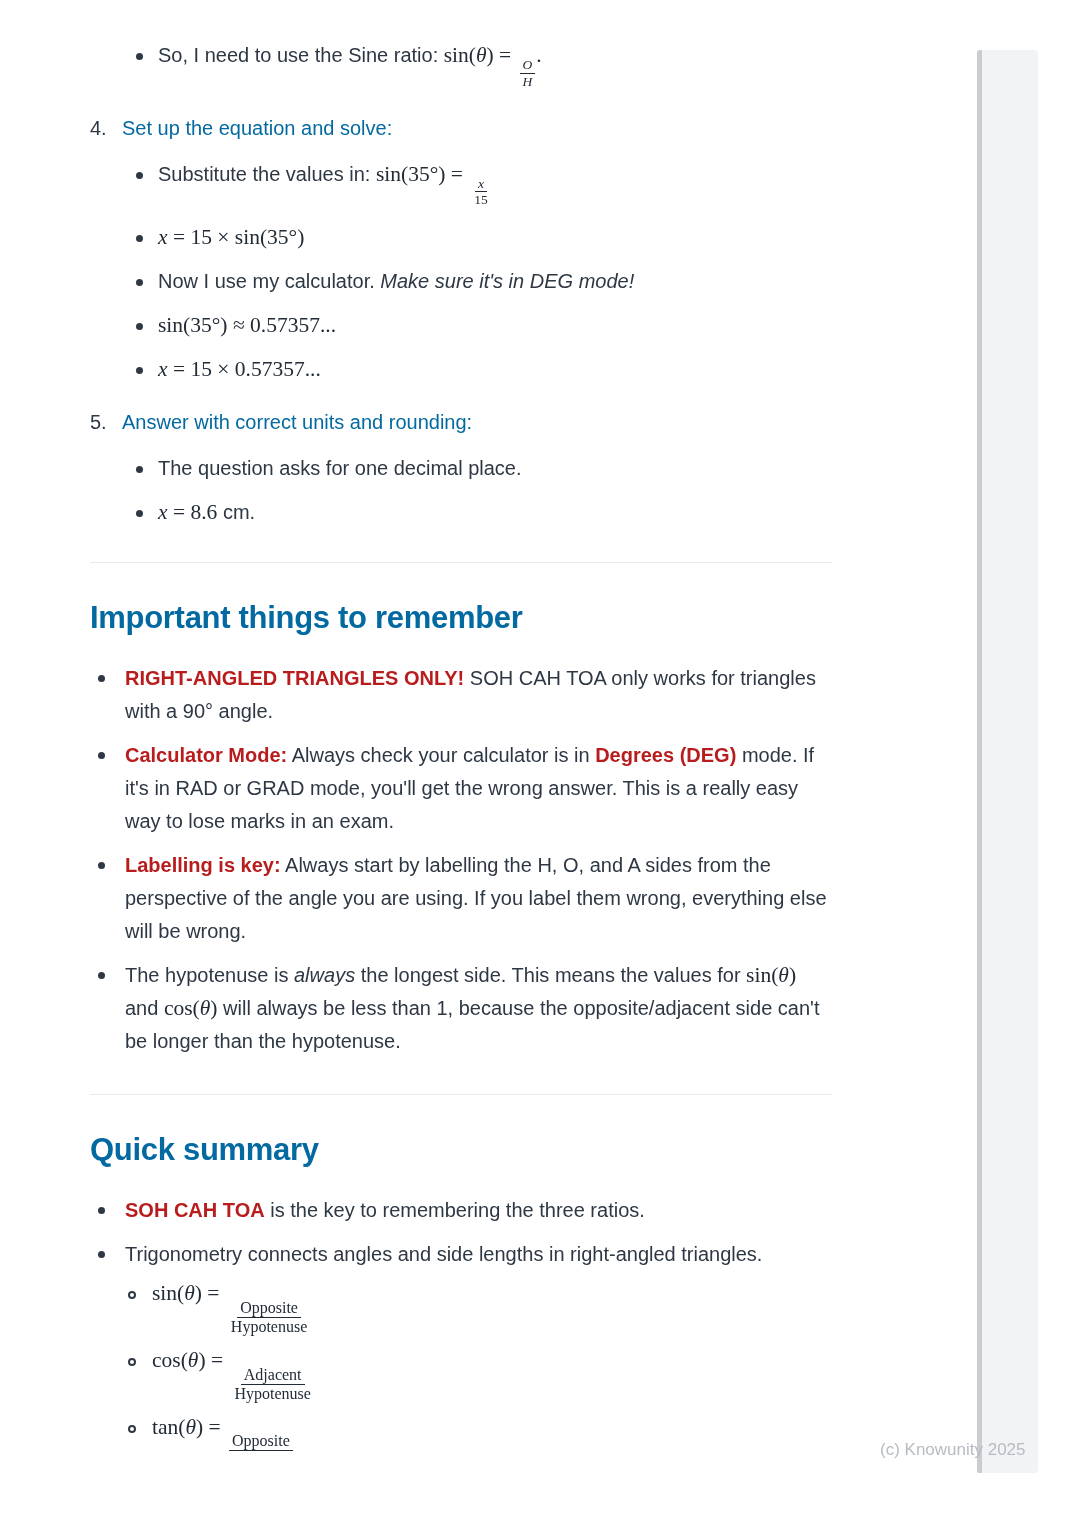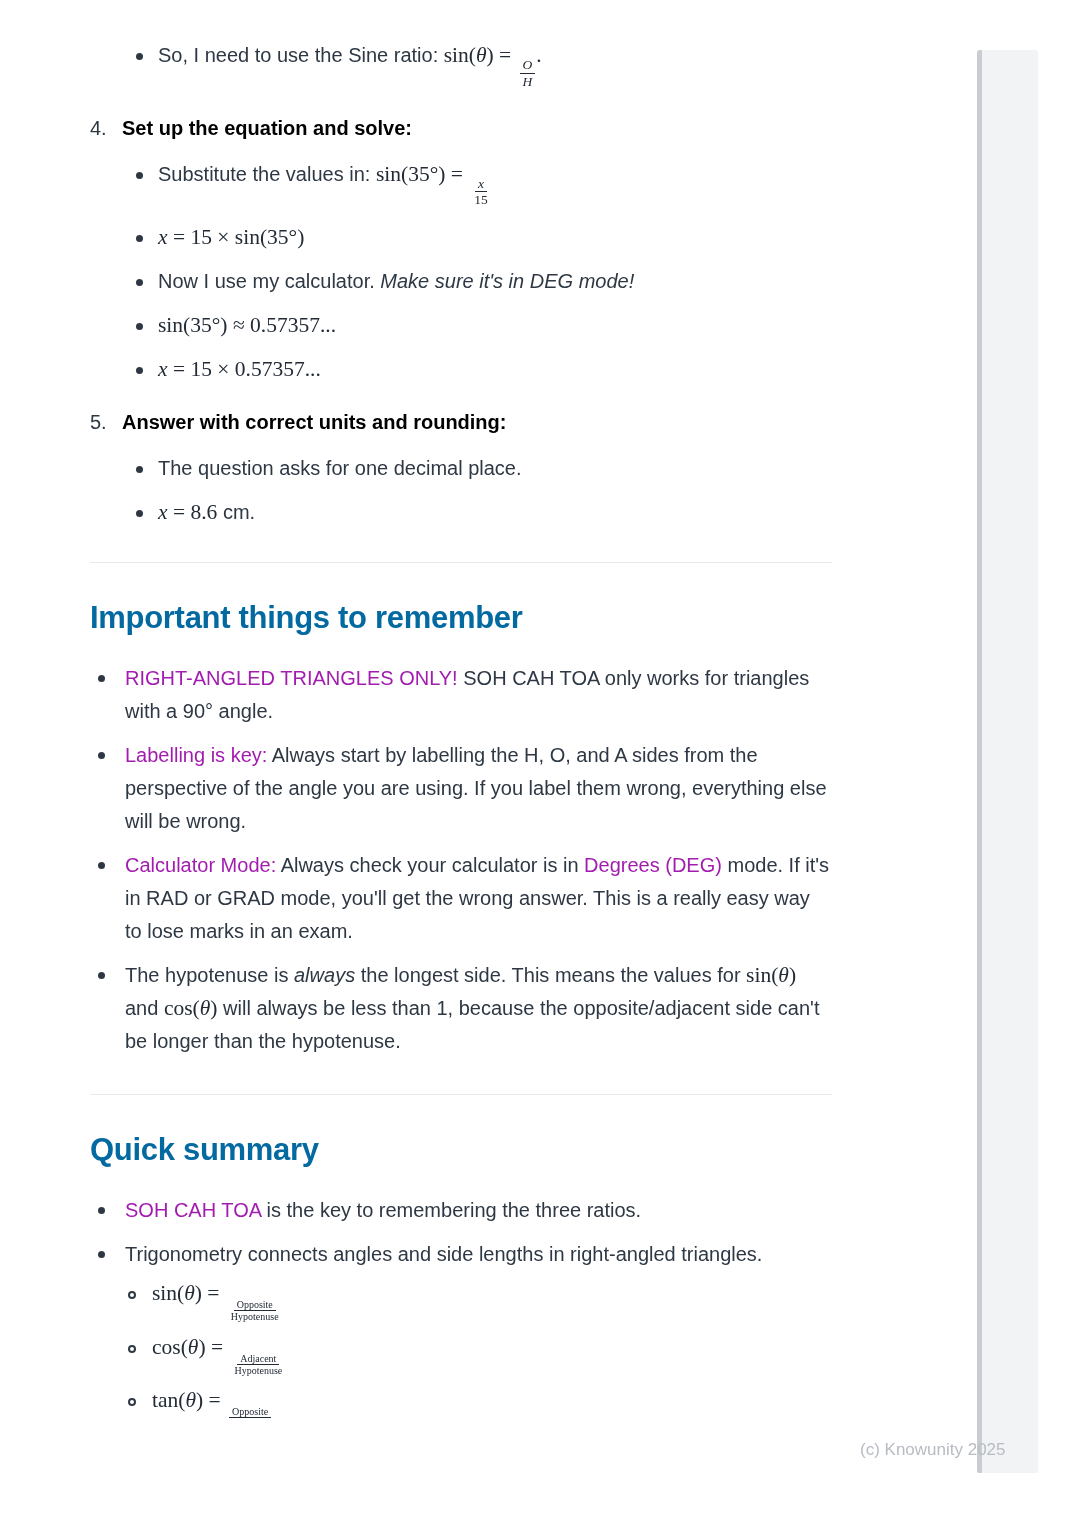--- a/index.html
+++ b/index.html
@@ -6,40 +6,40 @@
   body{
     width:1080px;height:1528px;position:relative;overflow:hidden;
     background:#ffffff;
     font-family:"Liberation Sans", sans-serif;
     color:#2e3844;
   }
   .content{position:absolute;left:90px;top:0;width:742px;}
 
   
   .txt{font-size:20px;line-height:27px;color:#2e3844;}
-  .bold{font-weight:400;color:#a21caf;}
+  .bold{font-weight:700;color:#b91c1c;}
   .em{font-style:italic;}
 
   
   .math{font-family:"Liberation Serif", serif;font-size:21.5px;color:#222b36;white-space:nowrap;}
   .math .it{font-style:italic;}
   .frac{display:inline-flex;flex-direction:column;align-items:center;text-align:center;
         vertical-align:-0.55em;line-height:1.12;font-size:13.5px;margin:0 1px 0 3px;}
   .frac .fnum{padding:0 3px;border-bottom:1.3px solid #222b36;}
   .frac .fden{padding:0 3px;}
-  .frac-lg{font-size:10px;vertical-align:-0.8em;}
+  .frac-lg{font-size:16px;vertical-align:-0.8em;}
 
   
   .b1{position:relative;padding-left:68px;margin-bottom:17px;}
   .b1::before{content:"";position:absolute;left:46px;top:0.55em;width:7px;height:7px;border-radius:50%;background:#2e3844;}
   .first-bullet{margin-top:42px;}
 
   .step-head{display:flex;margin-top:26px;font-size:20px;line-height:26px;}
   .step-num{min-width:32px;color:#2e3844;}
-  .step-title{font-weight:700;color:#000000;}
+  .step-title{font-weight:400;color:#0369a1;}
   .sublist{margin-top:20px;}
 
   .code-chip{display:inline-block;background:#f3f4f6;border:1.5px solid #d8dbdf;border-radius:7px;
              padding:3px 11px;font-family:"DejaVu Sans Mono", monospace;font-size:14px;font-weight:700;
              color:#3d4a63;vertical-align:middle;margin:0 2px;}
 
   
   .divider{border:none;border-top:1px solid #e8eaec;margin:36px 0 0 0;width:100%;height:0;}
   h2{font-size:31px;font-weight:700;color:#0369a1;margin:37px 0 0 0;letter-spacing:-0.3px;line-height:36px;}
 
@@ -50,21 +50,21 @@
 
   
   .ratiolist{margin:2px 0 14px 0;}
   .ratio-item{position:relative;padding-left:62px;margin-bottom:13px;line-height:1.1;}
   .ratio-item::before{content:"";position:absolute;left:38px;top:9px;width:8px;height:8px;
                       border:2px solid #2e3844;border-radius:50%;background:transparent;box-sizing:border-box;}
 
   
   .scroll-thumb{position:absolute;left:977px;top:50px;width:56px;height:1423px;
                 background:#f1f3f5;border-left:5px solid #c9ccd0;border-radius:3px 3px 2px 2px;z-index:1;}
-  .watermark{position:absolute;left:860px;top:1440px;font-size:17px;color:#b7bcc3;z-index:2;white-space:nowrap;}
+  .watermark{position:absolute;left:880px;top:1440px;font-size:17px;color:#b7bcc3;z-index:2;white-space:nowrap;}
 </style>
 </head>
 <body>
 
 <div class="content">
 
   <div class="b1 txt first-bullet">
     <span>So, I need to use the Sine ratio:</span>
     <span class="math"><span>sin(</span><span class="it">θ</span><span>) = </span><span class="frac">
           <span class="fnum it">O</span>
@@ -124,29 +124,29 @@
 
   <h2>Important things to remember</h2>
   <div class="seclist">
 
     <div class="sec-b">
       <span class="bold">RIGHT-ANGLED TRIANGLES ONLY!</span>
       <span>SOH CAH TOA only works for triangles with a 90° angle.</span>
     </div>
 
     <div class="sec-b">
-      <span class="bold">Labelling is key:</span>
-      <span>Always start by labelling the H, O, and A sides from the perspective of the angle you are using. If you label them wrong, everything else will be wrong.</span>
-    </div>
-
-    <div class="sec-b">
       <span class="bold">Calculator Mode:</span>
       <span>Always check your calculator is in</span>
       <span class="bold">Degrees (DEG)</span>
       <span>mode. If it's in RAD or GRAD mode, you'll get the wrong answer. This is a really easy way to lose marks in an exam.</span>
+    </div>
+
+    <div class="sec-b">
+      <span class="bold">Labelling is key:</span>
+      <span>Always start by labelling the H, O, and A sides from the perspective of the angle you are using. If you label them wrong, everything else will be wrong.</span>
     </div>
 
     <div class="sec-b">
       <span>The hypotenuse is</span>
       <span class="em">always</span>
       <span>the longest side. This means the values for</span>
       <span class="math"><span>sin(</span><span class="it">θ</span><span>)</span></span>
       <span>and</span>
       <span class="math"><span>cos(</span><span class="it">θ</span><span>)</span></span>
       <span>will always be less than 1, because the opposite/adjacent side can't be longer than the hypotenuse.</span>

